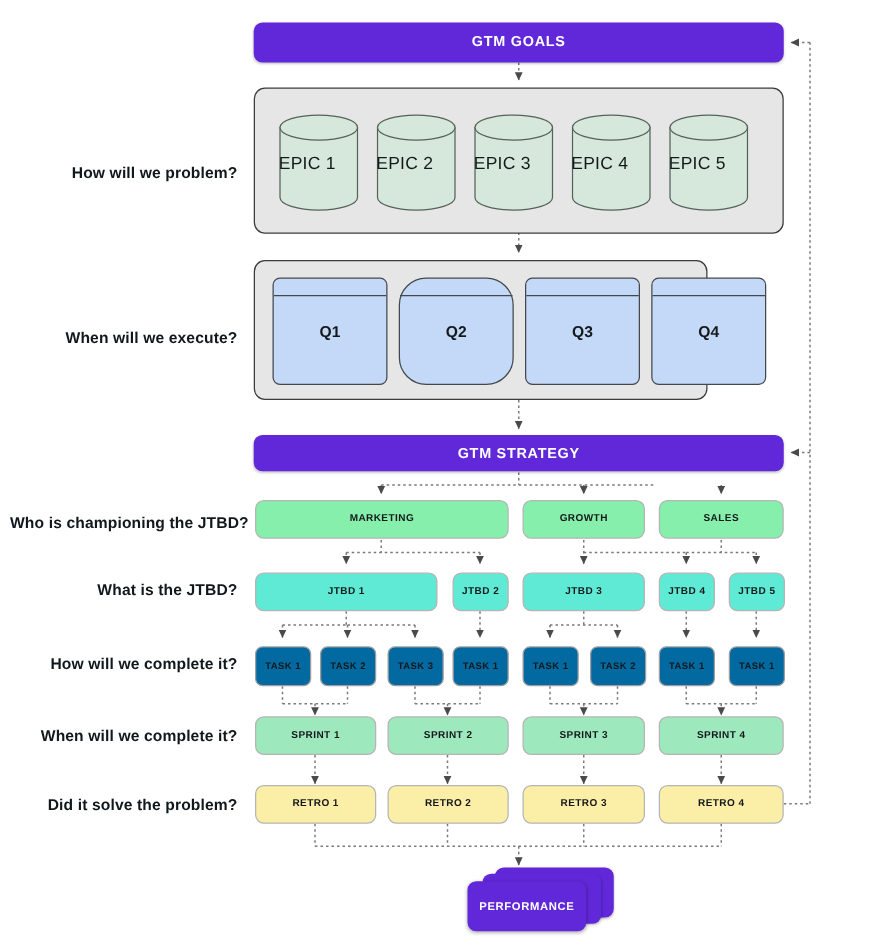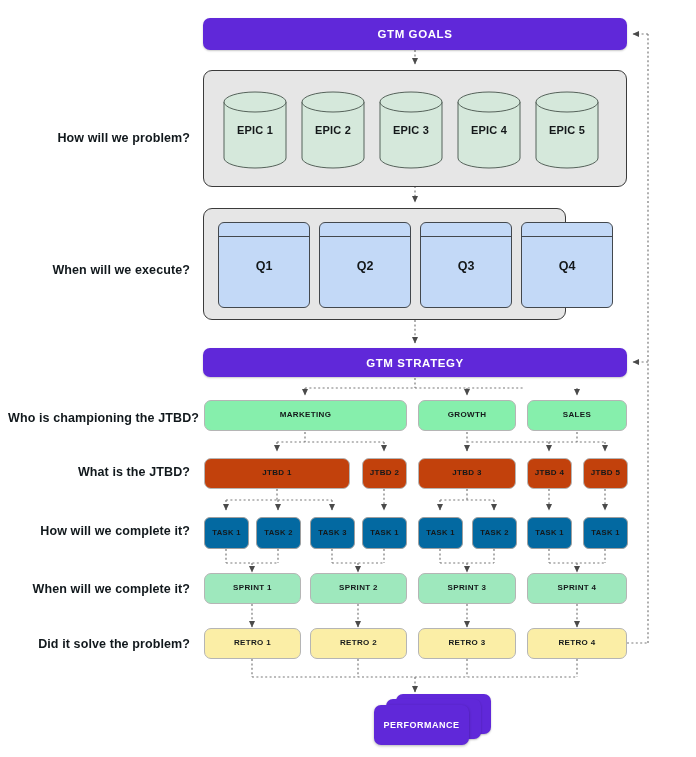--- a/index.html
+++ b/index.html
@@ -41,22 +41,22 @@
     background: #e6e6e6;
     border: 1.6px solid #3b3b3b;
     border-radius: 9px;
   }
 
   
   .cyl { position: absolute; }
   .cyl-label {
     position: absolute; left: 0; right: 0; top: 50%;
     transform: translateY(-50%);
-    text-align: center;
-    font-size: 11px; font-weight: 700; color: #14181a;
+    text-align: left;
+    font-size: 14px; font-weight: 400; color: #14181a;
     letter-spacing: 0.2px;
   }
 
   
   .qcard {
     position: absolute;
     background: #c3d9f7;
     border: 1.2px solid #43484d;
     border-radius: 6px;
   }
@@ -75,21 +75,21 @@
     position: absolute;
     display: flex; align-items: center; justify-content: center;
     text-align: center;
     border-radius: 7px;
     font-weight: 700;
     letter-spacing: 0.35px;
     color: #14181a;
     line-height: 1.1;
   }
   .node.team   { background: #86efac; border: 1.1px solid #b5b5b5; font-size: 8px; }
-  .node.jtbd   { background: #c2410c; border: 1.1px solid #b5b5b5; font-size: 8px; }
+  .node.jtbd   { background: #5eead4; border: 1.1px solid #b5b5b5; font-size: 8px; }
   .node.task   { background: #0369a1; border: 1.1px solid #9e9e9e; font-size: 7.6px; border-radius: 6px; }
   .node.sprint { background: #9ee8bd; border: 1.1px solid #b5b5b5; font-size: 8px; }
   .node.retro  { background: #fbeea6; border: 1.1px solid #b5b5b5; font-size: 8px; }
 
   
   .perf-stack { position: absolute; }
   .perf-card {
     position: absolute;
     background: #6028d9;
     border-radius: 7px;
@@ -250,21 +250,21 @@
       </svg>
       <div class="cyl-label">EPIC 5</div>
     </div>
   </div>
 
   <div class="group-box" style="left:203px; top:208px; width:363px; height:112px;">
     <div class="qcard" style="left:14px; top:13px; width:92px; height:86px;">
       <div class="qbar"></div>
       <div class="qlabel">Q1</div>
     </div>
-    <div class="qcard" style="left:115px; top:13px; width:92px; height:86px;">
+    <div class="qcard" style="left:115px; top:13px; width:92px; height:86px;border-radius:22px;">
       <div class="qbar"></div>
       <div class="qlabel">Q2</div>
     </div>
     <div class="qcard" style="left:216px; top:13px; width:92px; height:86px;">
       <div class="qbar"></div>
       <div class="qlabel">Q3</div>
     </div>
     <div class="qcard" style="left:317px; top:13px; width:92px; height:86px;">
       <div class="qbar"></div>
       <div class="qlabel">Q4</div>

